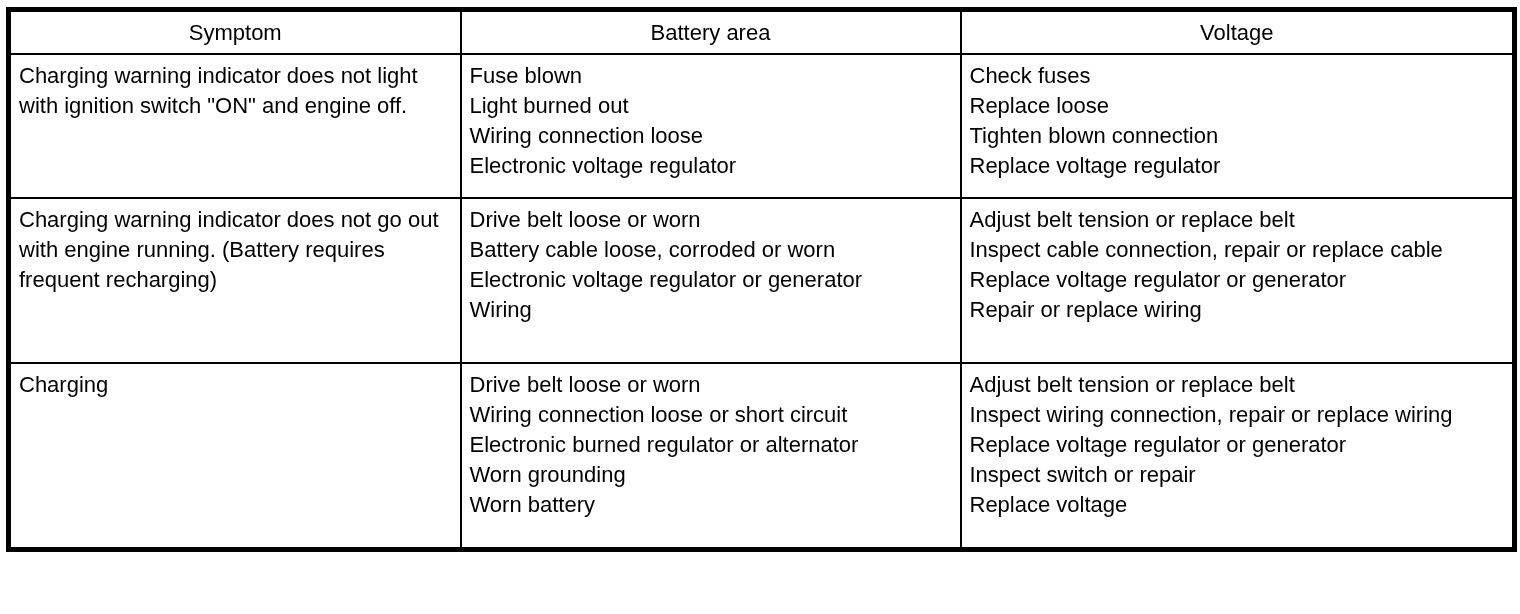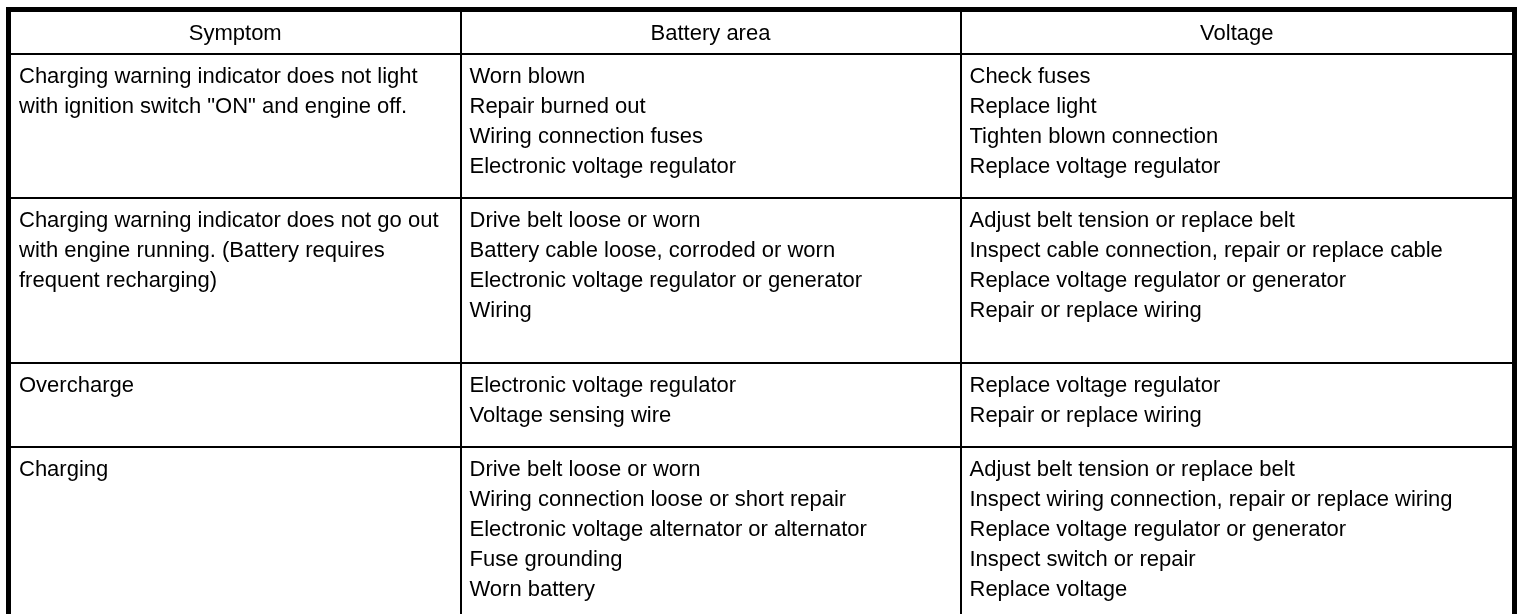--- a/index.html
+++ b/index.html
@@ -62,28 +62,28 @@
         <th>Battery area</th>
         <th>Voltage</th>
       </tr>
     </thead>
     <tbody>
       <tr class="row-0">
         <td>
           <div class="cell-line">Charging warning indicator does not light with ignition switch "ON" and engine off.</div>
         </td>
         <td>
-          <div class="cell-line">Worn blown</div>
-          <div class="cell-line">Repair burned out</div>
-          <div class="cell-line">Wiring connection fuses</div>
+          <div class="cell-line">Fuse blown</div>
+          <div class="cell-line">Light burned out</div>
+          <div class="cell-line">Wiring connection loose</div>
           <div class="cell-line">Electronic voltage regulator</div>
         </td>
         <td>
           <div class="cell-line">Check fuses</div>
-          <div class="cell-line">Replace light</div>
+          <div class="cell-line">Replace loose</div>
           <div class="cell-line">Tighten blown connection</div>
           <div class="cell-line">Replace voltage regulator</div>
         </td>
       </tr>
       <tr class="row-1">
         <td>
           <div class="cell-line">Charging warning indicator does not go out with engine running. (Battery requires frequent recharging)</div>
         </td>
         <td>
           <div class="cell-line">Drive belt loose or worn</div>
@@ -91,42 +91,29 @@
           <div class="cell-line">Electronic voltage regulator or generator</div>
           <div class="cell-line">Wiring</div>
         </td>
         <td>
           <div class="cell-line">Adjust belt tension or replace belt</div>
           <div class="cell-line">Inspect cable connection, repair or replace cable</div>
           <div class="cell-line">Replace voltage regulator or generator</div>
           <div class="cell-line">Repair or replace wiring</div>
         </td>
       </tr>
-      <tr class="row-2">
-        <td>
-          <div class="cell-line">Overcharge</div>
-        </td>
-        <td>
-          <div class="cell-line">Electronic voltage regulator</div>
-          <div class="cell-line">Voltage sensing wire</div>
-        </td>
-        <td>
-          <div class="cell-line">Replace voltage regulator</div>
-          <div class="cell-line">Repair or replace wiring</div>
-        </td>
-      </tr>
       <tr class="row-3">
         <td>
           <div class="cell-line">Charging</div>
         </td>
         <td>
           <div class="cell-line">Drive belt loose or worn</div>
-          <div class="cell-line">Wiring connection loose or short repair</div>
-          <div class="cell-line">Electronic voltage alternator or alternator</div>
-          <div class="cell-line">Fuse grounding</div>
+          <div class="cell-line">Wiring connection loose or short circuit</div>
+          <div class="cell-line">Electronic burned regulator or alternator</div>
+          <div class="cell-line">Worn grounding</div>
           <div class="cell-line">Worn battery</div>
         </td>
         <td>
           <div class="cell-line">Adjust belt tension or replace belt</div>
           <div class="cell-line">Inspect wiring connection, repair or replace wiring</div>
           <div class="cell-line">Replace voltage regulator or generator</div>
           <div class="cell-line">Inspect switch or repair</div>
           <div class="cell-line">Replace voltage</div>
         </td>
       </tr>

